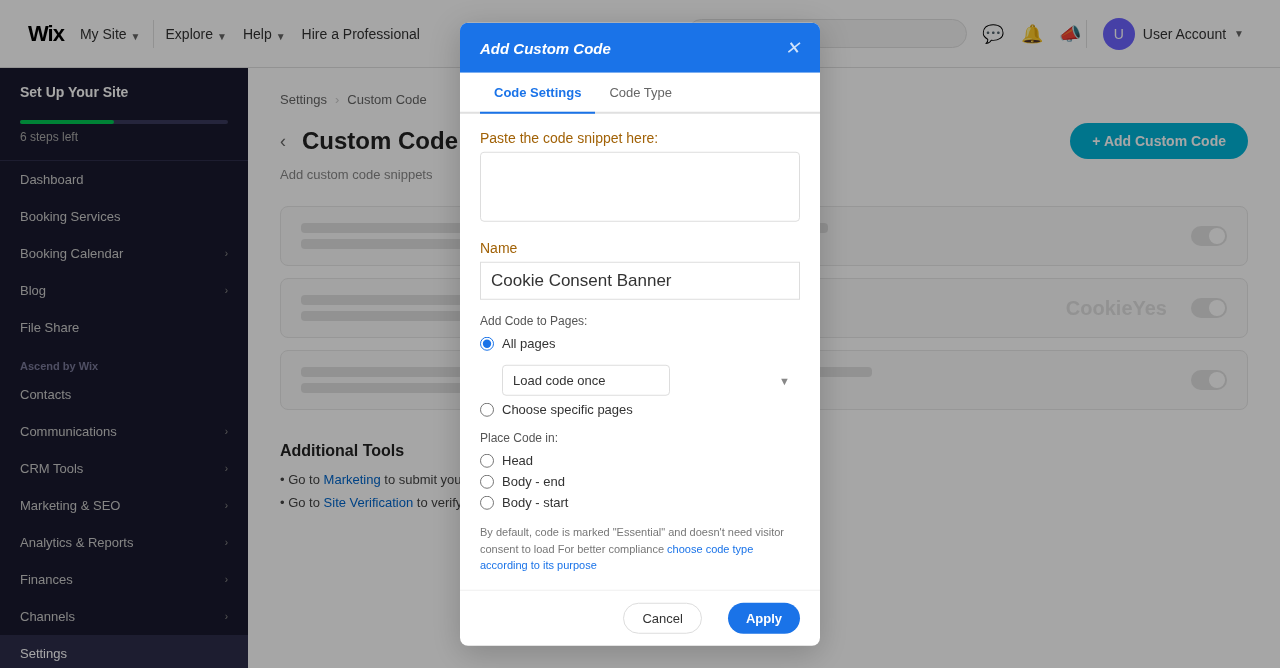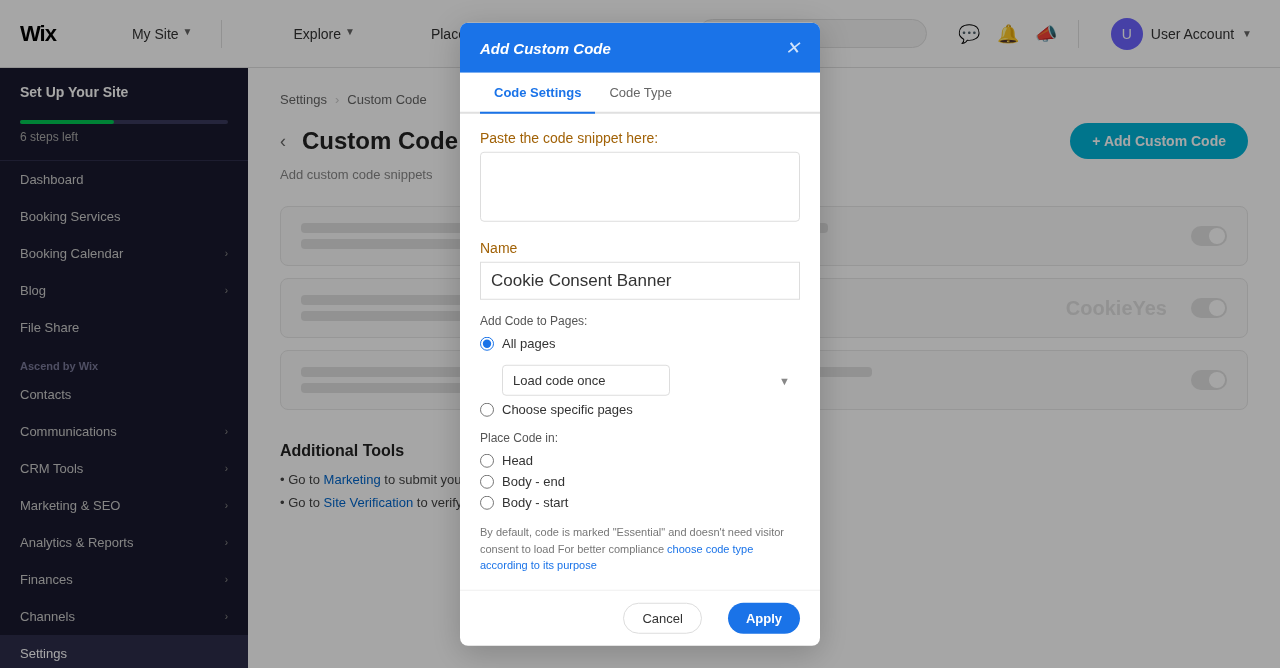--- a/index.html
+++ b/index.html
@@ -2,30 +2,29 @@
 <html><head>
   <meta charset="utf-8">
   <style>
     * { box-sizing: border-box; margin: 0; padding: 0; }
     body { font-family: 'Helvetica Neue', Arial, sans-serif; background: #f5f5f5; width: 1280px; height: 668px; overflow: hidden; position: relative; }
 
     
     .topnav {
       position: fixed; top: 0; left: 0; right: 0; height: 68px;
       background: #fff; border-bottom: 1px solid #e0e0e0;
-      display: flex; align-items: center; padding: 0 20px; z-index: 100;
-      gap: 16px;
+      display: flex; align-items: center; padding: 0 28px; z-index: 100;
     }
     .wix-logo {
       font-weight: 900; font-size: 22px; color: #000; letter-spacing: -1px; margin-right: 8px;
     }
     .nav-btn {
-      display: flex; align-items: flex-start; gap: 4px; font-size: 14px; color: #333;
+      display: flex; align-items: flex-end; gap: 4px; font-size: 14px; color: #333;
       cursor: pointer; padding: 6px 8px; border-radius: 4px;
-      background: none; border: none; margin-left: 44px;
+      background: none; border: none;
     }
     .nav-chevron { font-size: 10px; color: #666; }
     .nav-separator { width: 1px; height: 28px; background: #e0e0e0; margin: 0 4px; }
     .search-bar {
       flex: 1; max-width: 280px; margin-left: auto;
       display: flex; align-items: center; gap: 8px;
       background: #f5f5f5; border: 1px solid #e0e0e0; border-radius: 20px;
       padding: 6px 14px;
     }
     .search-icon-svg { color: #999; font-size: 13px; }
@@ -196,21 +195,21 @@
   <button class="nav-btn">
     <span>My Site</span>
     <span class="nav-chevron">▼</span>
   </button>
   <div class="nav-separator"></div>
   <button class="nav-btn">
     <span>Explore</span>
     <span class="nav-chevron">▼</span>
   </button>
   <button class="nav-btn">
-    <span>Place</span>
+    <span>Help</span>
     <span class="nav-chevron">▼</span>
   </button>
   <button class="nav-btn">
     <span>Hire a Professional</span>
   </button>
   <div class="search-bar">
     <span class="search-icon-svg">🔍</span>
     <input class="search-input" type="text" placeholder="Search..." style="">
   </div>
   <div class="nav-icons">

